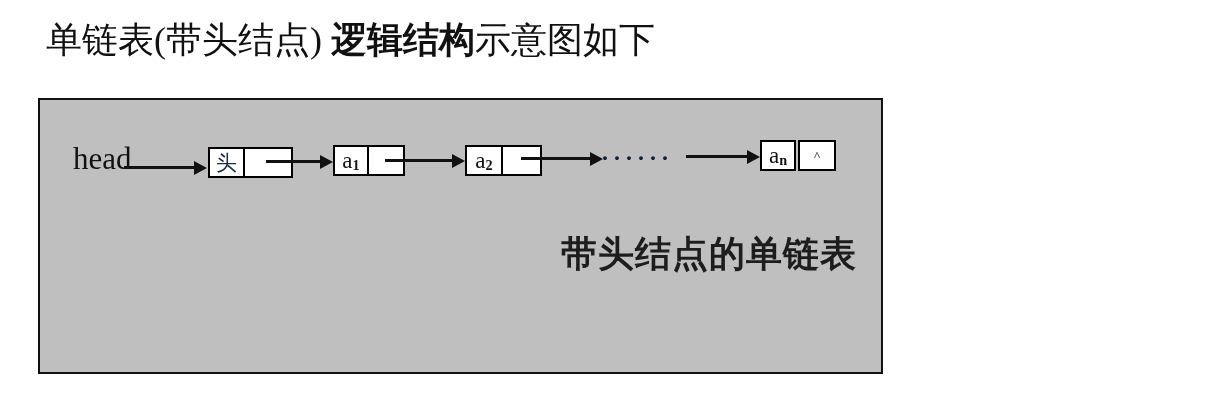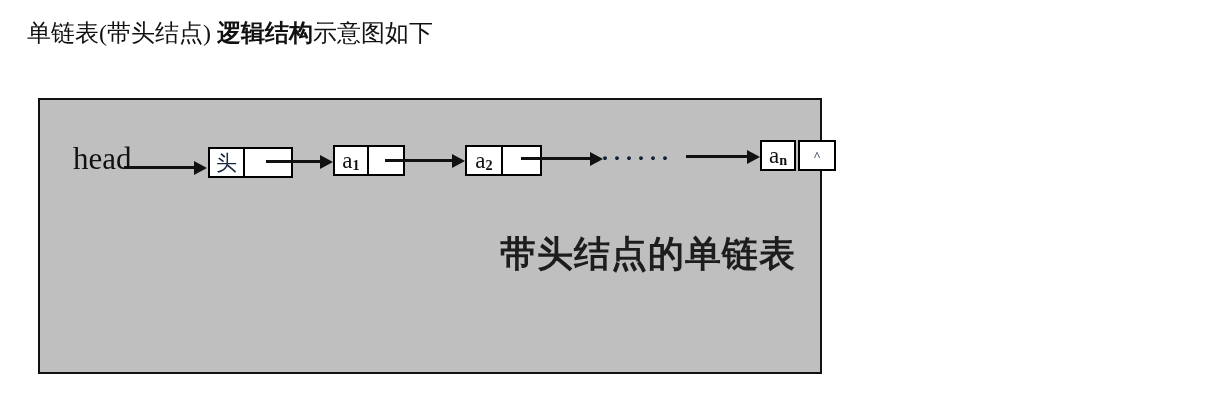--- a/index.html
+++ b/index.html
@@ -13,29 +13,29 @@
   html,body{background:#ffffff;}
   .page{
     position:relative;
     width:1210px;height:420px;
     background:#ffffff;
     overflow:hidden;
     font-family:"Liberation Serif","DejaVu Serif",serif;
     color:var(--ink);
   }
   .title{
-    position:absolute;left:27px;top:20px;
-    font-size:24px;line-height:1.15;
+    position:absolute;left:46px;top:20px;
+    font-size:36px;line-height:1.15;
     white-space:pre;
     color:var(--ink);
   }
   .title .em{font-weight:bold;}
   .diagram{
     position:absolute;left:38px;top:98px;
-    width:784px;height:276px;
+    width:845px;height:276px;
     background:var(--diagram-fill);
     border:2px solid var(--diagram-border);
   }
   .head-label{
     position:absolute;left:33px;top:43px;
     font-size:31px;line-height:1;
     color:var(--ink);
   }
   .arrow{
     position:absolute;height:3px;

